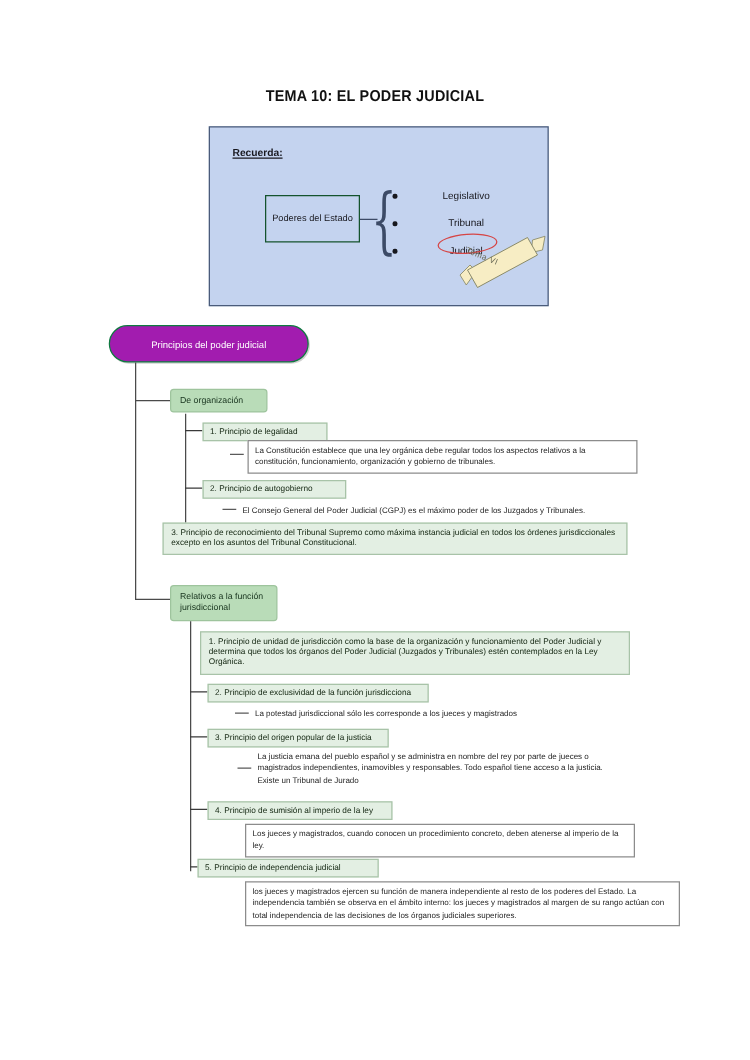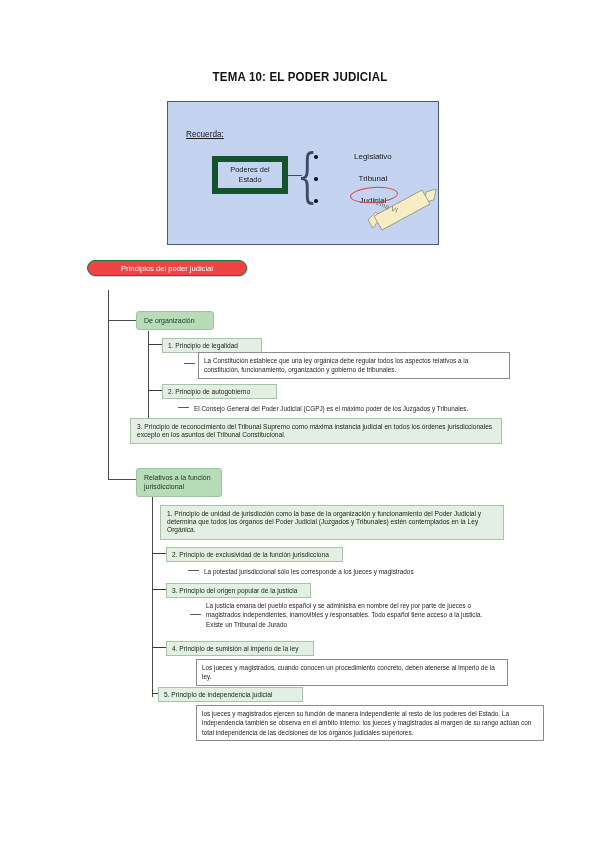--- a/index.html
+++ b/index.html
@@ -31,31 +31,31 @@
   
   .recuerda-box {
     position: absolute;
     left: 167px; top: 101px;
     width: 272px; height: 144px;
     background: #c4d3ef;
     border: 1px solid #4a5b7a;
   }
   .recuerda-label {
     position: absolute;
-    left: 18px; top: 28px;
+    left: 18px; top: 16px;
     font-size: 8.2px;
-    font-weight: normal;
+    font-weight: bold;
     text-decoration: underline;
     color: #18181f;
   }
   .poderes-box {
     position: absolute;
     left: 44px; top: 54px;
     width: 76px; height: 38px;
-    border: 6px solid #14532d;
+    border: 1px solid #14532d;
     background: transparent;
     display: flex;
     align-items: center;
     justify-content: center;
     text-align: center;
     font-size: 7.4px;
     line-height: 1.35;
     color: #17171d;
     padding: 2px;
   }
@@ -120,22 +120,22 @@
     font-size: 6.6px;
     color: #6b6b57;
     transform: rotate(22deg);
     letter-spacing: 0.4px;
   }
 
   
   .root-node {
     position: absolute;
     left: 87px; top: 260px;
-    width: 160px; height: 16px;
-    background: #ef4444;
+    width: 160px; height: 30px;
+    background: #a21caf;
     border: 1px solid #0f7a40;
     border-radius: 15px;
     display: flex;
     align-items: center;
     justify-content: center;
     font-size: 7.6px;
     color: #ffffff;
     text-align: center;
     box-shadow: 1px 1px 0 rgba(0,0,0,0.18);
   }

